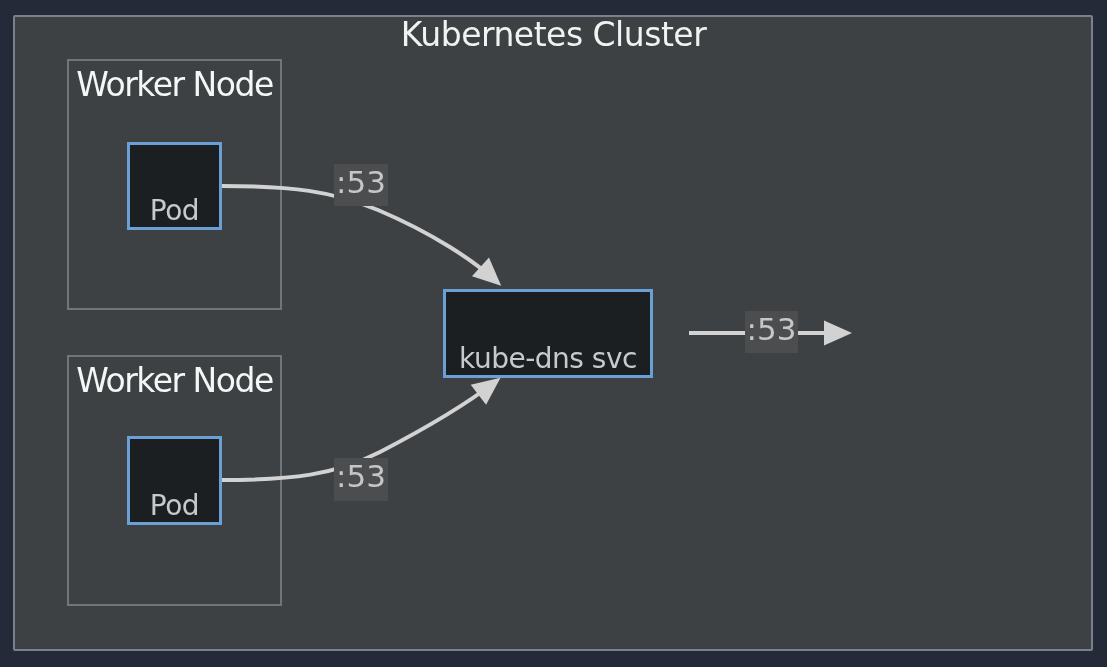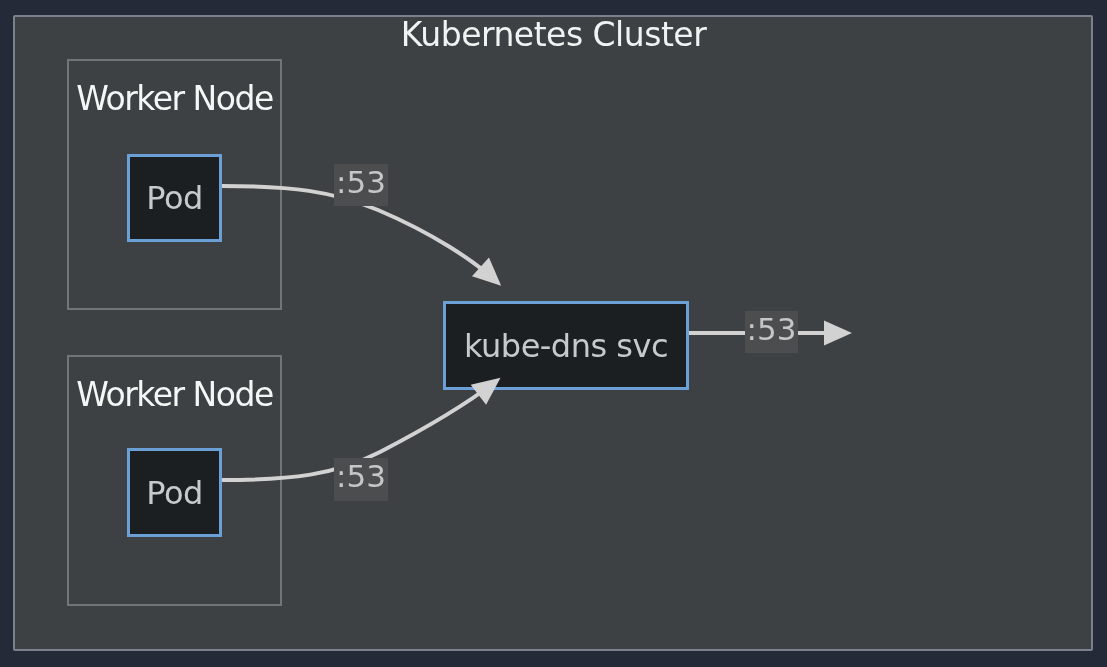--- a/index.html
+++ b/index.html
@@ -31,32 +31,32 @@
     position:absolute;left:0;top:7px;width:100%;text-align:center;
     font-size:33px;color:var(--title-text);z-index:2;letter-spacing:-0.5px;margin-top:8px;
   }
   .worker-node{
     position:absolute;width:215px;height:251px;box-sizing:border-box;
     border:2px solid var(--worker-node-border);z-index:2;
   }
   .worker-node.wn1{left:67px;top:59px;}
   .worker-node.wn2{left:67px;top:355px;}
   .worker-node-label{
-    margin-top:18px;text-align:center;font-size:33px;
+    margin-top:4px;text-align:center;font-size:33px;
     color:var(--worker-label-text);letter-spacing:-1.5px;white-space:nowrap;
   }
   .node-box{
     position:absolute;box-sizing:border-box;z-index:4;
     background:var(--pod-fill);border:3px solid var(--blue-border);
-    display:flex;align-items:center;justify-content:center;
-    font-size:32px;color:var(--node-text);letter-spacing:-0.5px;white-space:nowrap;margin-top:12px;
+    display:flex;align-items:flex-end;justify-content:center;
+    font-size:28px;color:var(--node-text);letter-spacing:-0.5px;white-space:nowrap;
   }
   .pod1{left:127px;top:142px;width:95px;height:88px;}
   .pod2{left:127px;top:436px;width:95px;height:89px;}
-  .svc{left:443px;top:289px;width:246px;height:89px;}
+  .svc{left:443px;top:289px;width:210px;height:89px;}
   .dns{left:852px;top:288px;width:183px;height:91px;}
   .edges{position:absolute;left:0;top:0;width:1107px;height:667px;z-index:5;pointer-events:none;}
   .edges path.line{stroke:var(--edge-line);stroke-width:4;fill:none;}
   .edges .arrowhead{fill:var(--edge-line);}
   .edge-label{
     position:absolute;z-index:6;background:var(--edge-label-bg);
     display:flex;justify-content:center;
     font-size:31px;color:var(--edge-label-text);
   }
   .edge-label.l1{left:334px;top:164px;width:54px;height:42px;}

